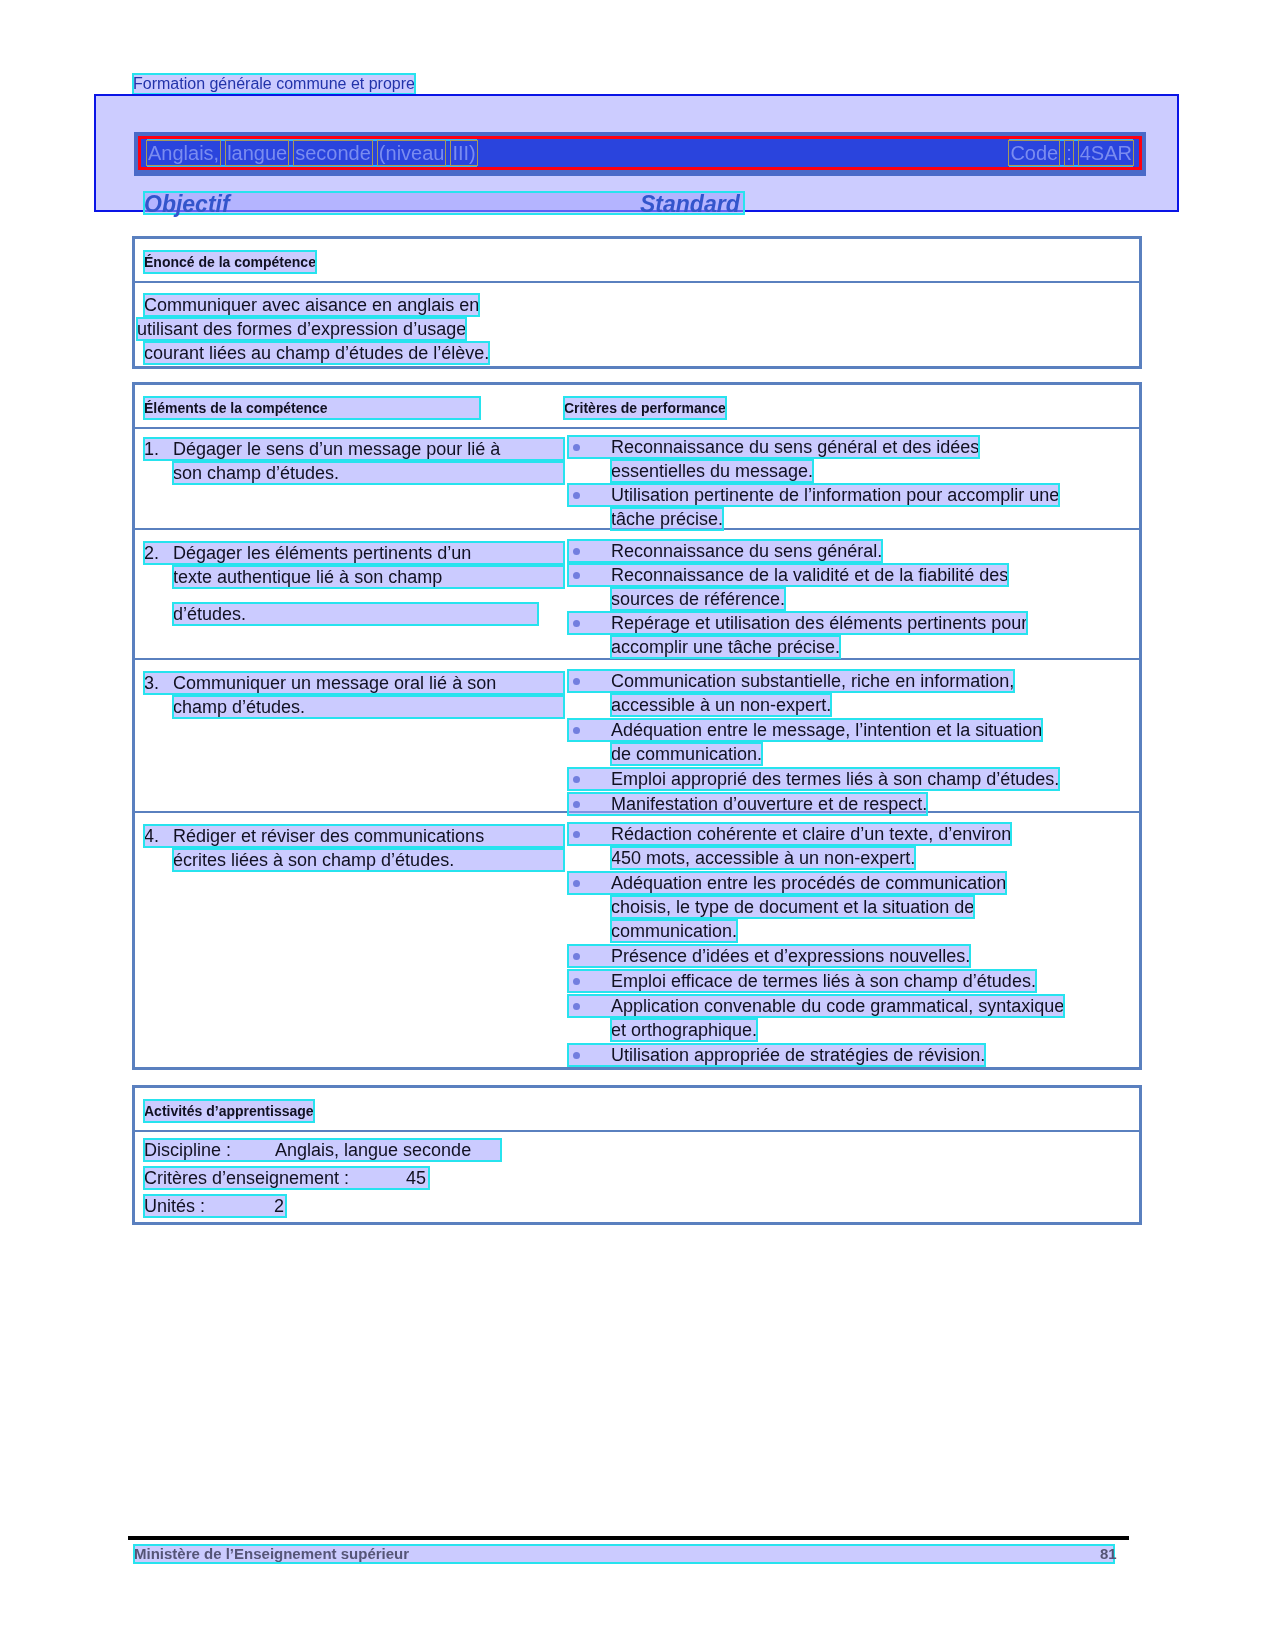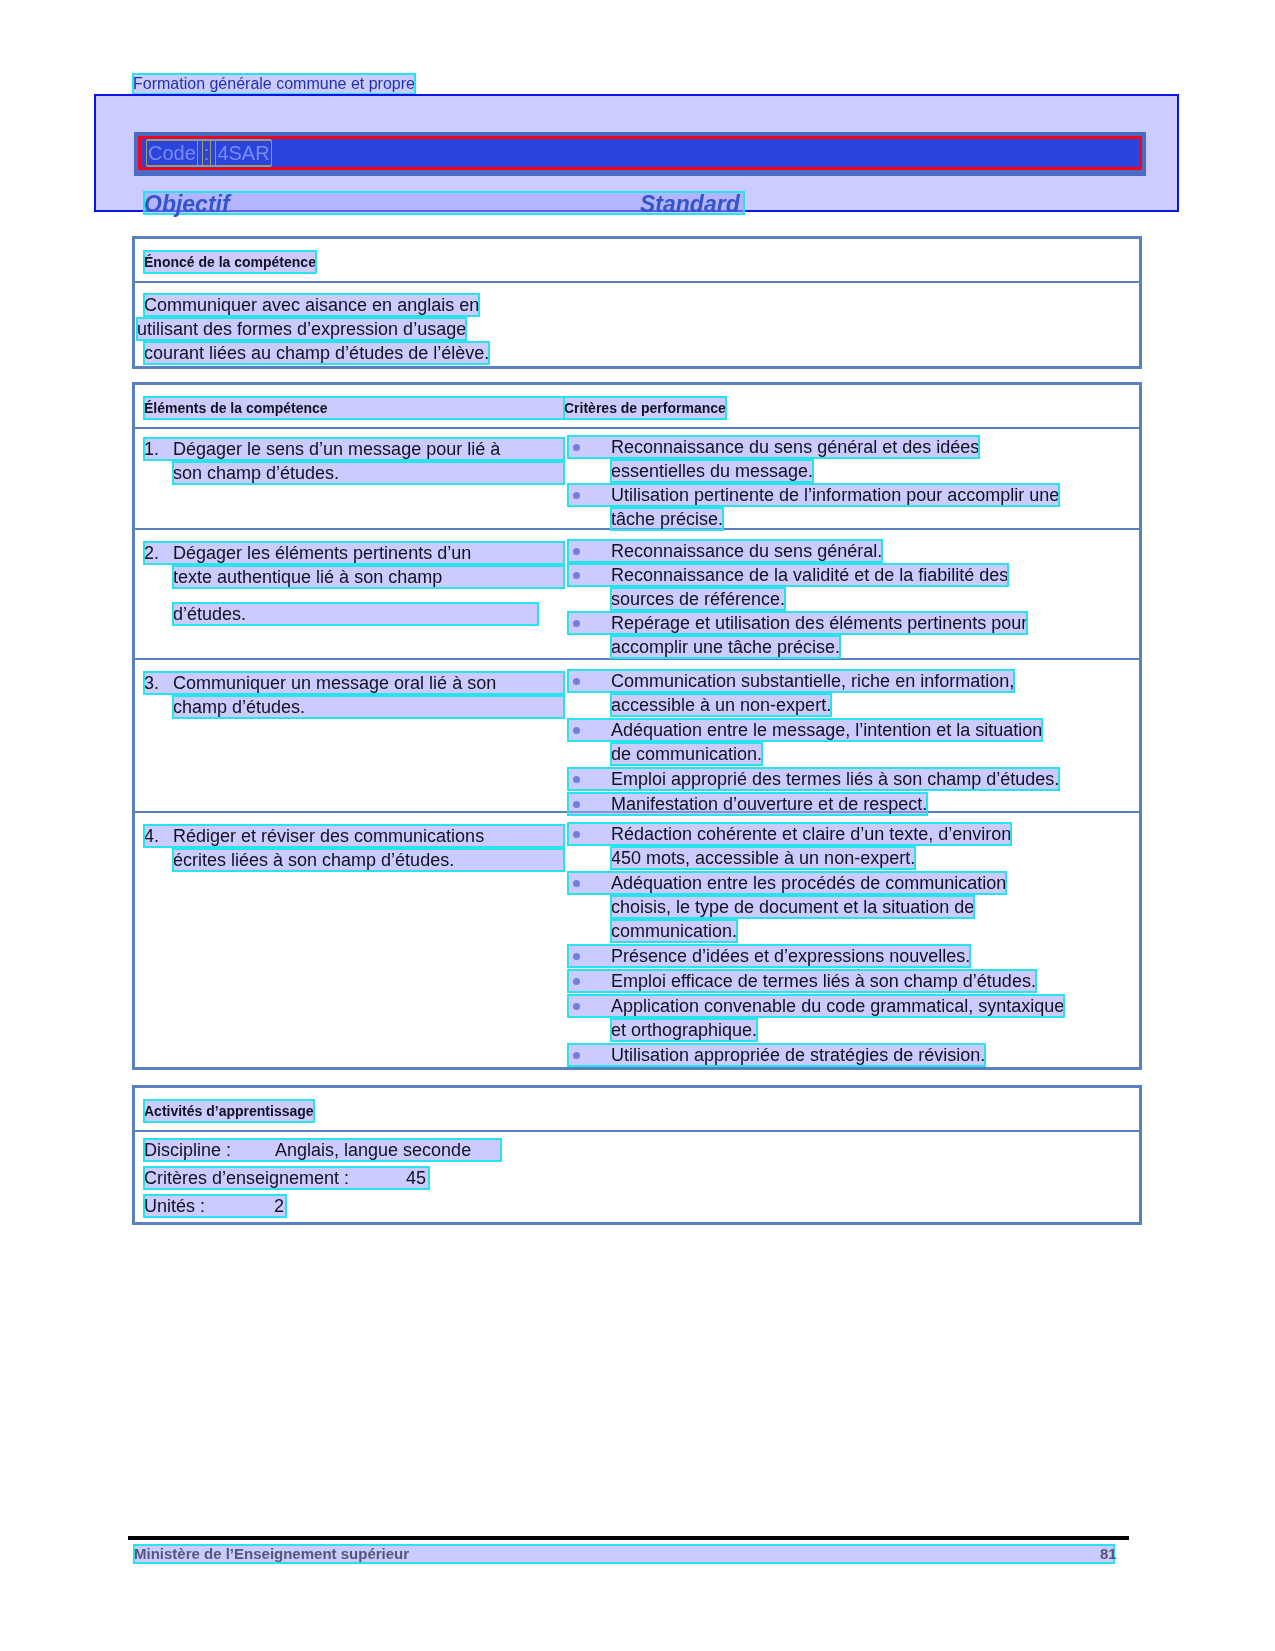--- a/index.html
+++ b/index.html
@@ -45,20 +45,27 @@
   #footer-right { position: absolute; left: 1100px; top: 1545px; font-size: 15px; color: #555577; line-height: 18px; font-weight: bold; }
 </style>
 </head>
 <body>
 
 <div id="running-head" class="hl">Formation générale commune et propre</div>
 
 <div id="banner">
   <div id="title-bar">
     <div id="title-inner">
+      <div id="title-left" class="txt">
+        <span class="word">Anglais,</span>
+        <span class="word">langue</span>
+        <span class="word">seconde</span>
+        <span class="word">(niveau</span>
+        <span class="word">III)</span>
+      </div>
       <div id="title-right" class="txt">
         <span class="word">Code</span>
         <span class="word">:</span>
         <span class="word">4SAR</span>
       </div>
     </div>
   </div>
   <div id="obj-row" class="hl">
     <span class="ital" style="left:0;">Objectif</span>
     <span class="ital" style="left:496px;">Standard</span>
@@ -69,21 +76,21 @@
   <div class="box-head">
     <span class="hdr hl" style="left:9px;">Énoncé de la compétence</span>
   </div>
   <span class="line hl" style="left:9px; top:55px;">Communiquer avec aisance en anglais en</span>
   <span class="line hl" style="left:2px; top:79px;">utilisant des formes d’expression d’usage</span>
   <span class="line hl" style="left:9px; top:103px;">courant liées au champ d’études de l’élève.</span>
 </div>
 
 <div id="box-elements" class="box">
   <div class="box-head">
-    <span class="hdr hl" style="left:9px; width:420px;">Éléments de la compétence</span>
+    <span class="hdr hl" style="left:9px; width:336px;">Éléments de la compétence</span>
     <span class="hdr hl" style="left:429px;">Critères de performance</span>
   </div>
   <div id="element-rows">
       <div class="row-sep" style="top: 143px;"></div>
       <div class="row-sep" style="top: 273px;"></div>
       <div class="row-sep" style="top: 426px;"></div>
       <div class="line hl" style="top: 53px; left: 9px; width: 420px;"><span>1.</span><span style="position: absolute; left: 29px;">Dégager le sens d’un message pour lié à</span></div>
       <div class="line hl" style="top: 77px; left: 38px; width: 391px;">son champ d’études.</div>
       <span class="bullet" style="left: 438px; top: 59px;"></span>
       <div class="line hl" style="top: 51px; left: 433px; padding-left: 43px;">Reconnaissance du sens général et des idées</div>

